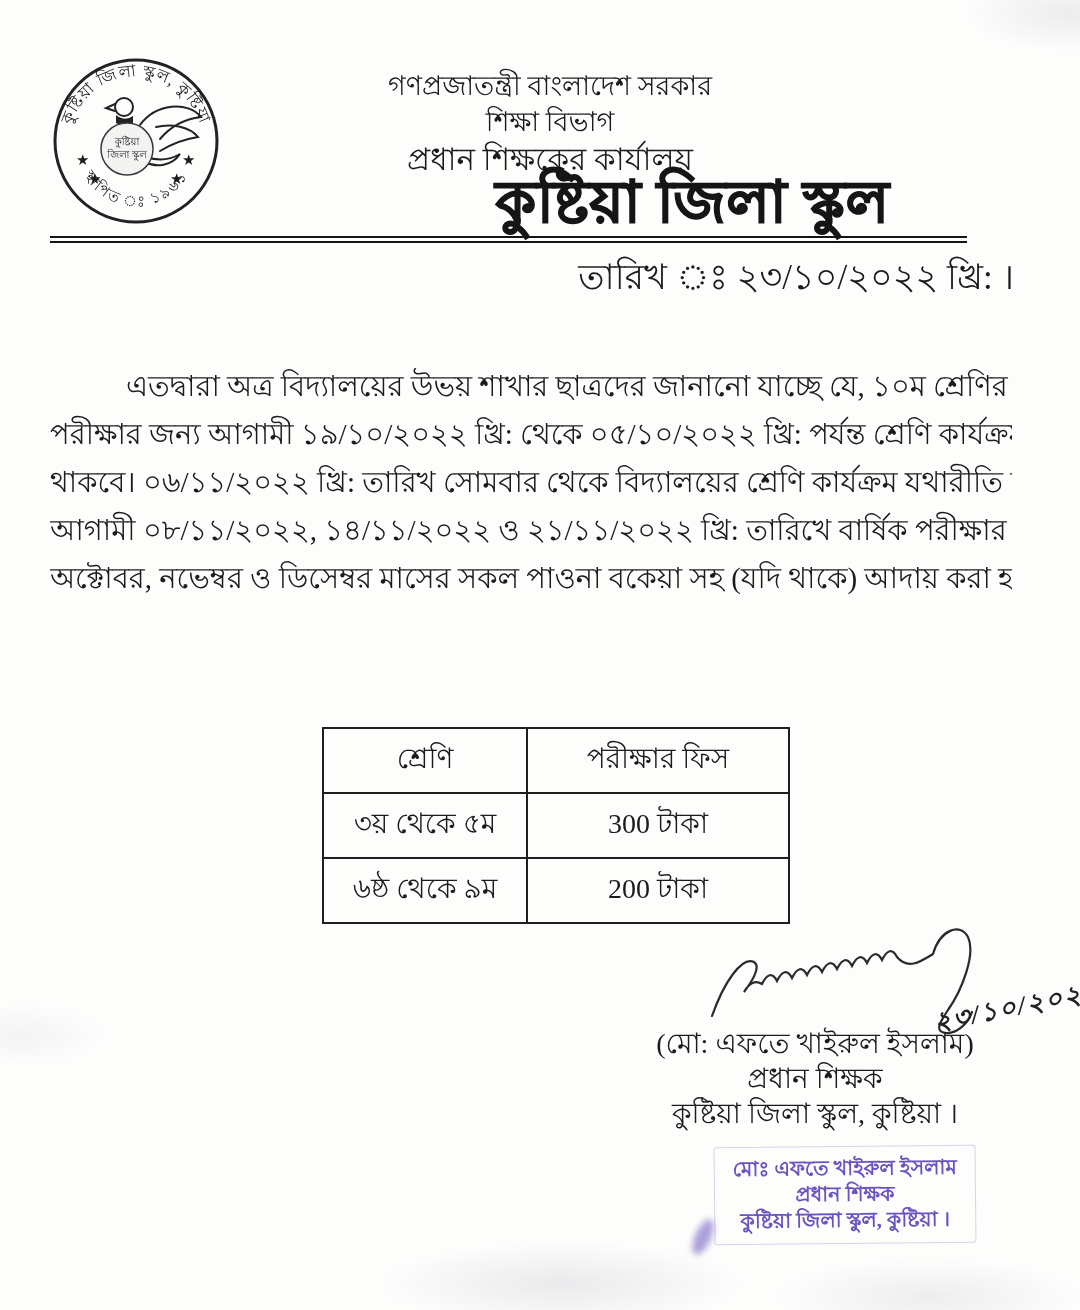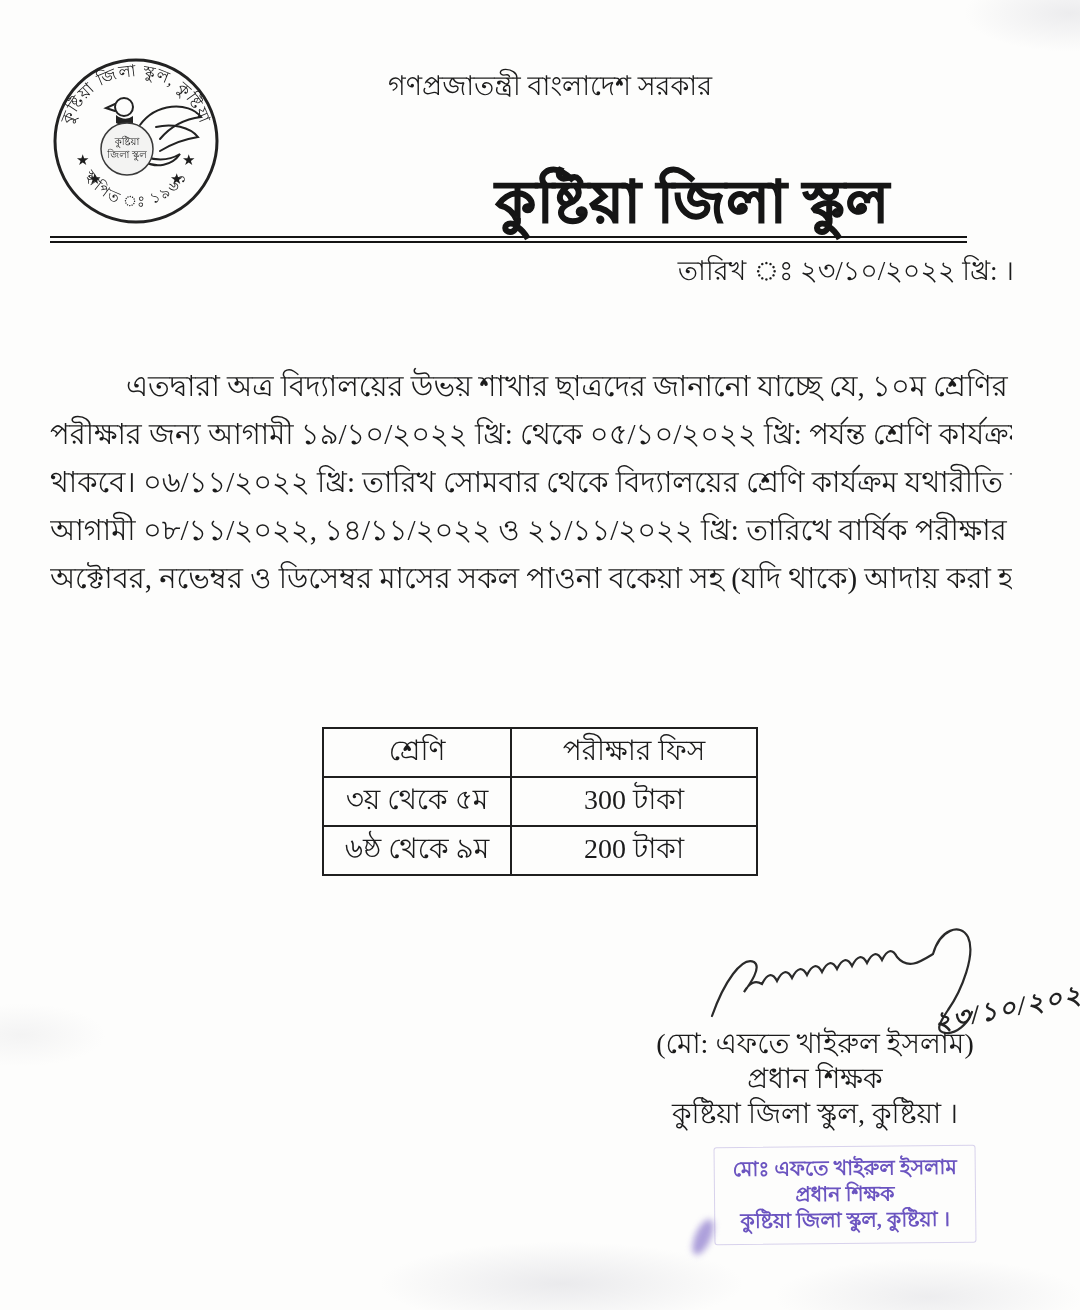--- a/index.html
+++ b/index.html
@@ -28,31 +28,31 @@
   .hdr-line3{font-size:31px;line-height:40px;}
   .school-title{
     left:210px;top:158px;width:680px;text-align:right;
     font-size:58px;font-weight:800;letter-spacing:1px;
     -webkit-text-stroke:1.2px #151515;
   }
   .rule-double{
     left:50px;top:236px;width:917px;height:3px;
     border-top:2px solid #141414;border-bottom:2px solid #141414;
   }
-  .date-line{top:250px;right:66px;font-size:27px;}
+  .date-line{top:250px;right:66px;font-size:35px;}
   
   .body-block{left:50px;top:362px;width:962px;font-size:29px;}
   .body-line{height:48px;line-height:48px;overflow:hidden;text-align:justify;text-align-last:justify;white-space:nowrap;}
   .body-line.first{padding-left:76px;}
   .body-line.last{text-align-last:left;}
   
   .fees-heading{left:406px;top:662px;font-size:30px;font-weight:700;}
   .fees-table{left:322px;top:727px;border-collapse:collapse;font-size:28px;}
   .fees-table td,.fees-table th{
-    border:2px solid #1f1f1f;text-align:center;font-weight:normal;padding:0;
+    border:2px solid #1f1f1f;text-align:center;font-weight:normal;padding:8px;
   }
   .fees-table .c1{width:186px;}
   .fees-table .c2{width:244px;margin-left:16px;}
   .fees-table tr{height:39px;}
   
   .sig-svg{left:650px;top:912px;}
   .hand-date{
     left:933px;top:986px;font-size:26px;font-style:italic;font-weight:600;
     transform:rotate(-11deg);color:#222;letter-spacing:2px;
   }
@@ -102,20 +102,22 @@
       <path d="M 106,72 C 122,68 140,72 148,82 C 134,84 120,90 110,96"></path>
       <path d="M 96,102 C 108,106 120,105 130,99 C 122,111 106,113 95,107"></path>
     </g>
     <circle cx="77" cy="94" r="26" fill="#f3f3f2" stroke="#3a3a3a" stroke-width="1.5"></circle>
     <text x="77" y="90" font-size="10" text-anchor="middle" fill="#1d1d1d">কুষ্টিয়া</text>
     <text x="77" y="103" font-size="10" text-anchor="middle" fill="#1d1d1d">জিলা স্কুল</text>
   </svg>
 
   <div class="abs hdr">
     <div class="hdr-line1">গণপ্রজাতন্ত্রী বাংলাদেশ সরকার</div>
+    <div class="hdr-line2">শিক্ষা বিভাগ</div>
+    <div class="hdr-line3">প্রধান শিক্ষকের কার্যালয়</div>
   </div>
   <div class="abs school-title">কুষ্টিয়া জিলা স্কুল</div>
 
   <div class="abs rule-double"></div>
 
   <div class="abs date-line">তারিখ ঃ ২৩/১০/২০২২ খ্রি: ।</div>
 
   <div class="abs body-block">
     <div class="body-line first">এতদ্বারা অত্র বিদ্যালয়ের উভয় শাখার ছাত্রদের জানানো যাচ্ছে যে, ১০ম শ্রেণির নির্বাচনী</div>
     <div class="body-line">পরীক্ষার জন্য আগামী ১৯/১০/২০২২ খ্রি: থেকে  ০৫/১০/২০২২ খ্রি: পর্যন্ত শ্রেণি কার্যক্রম বন্ধ</div>

